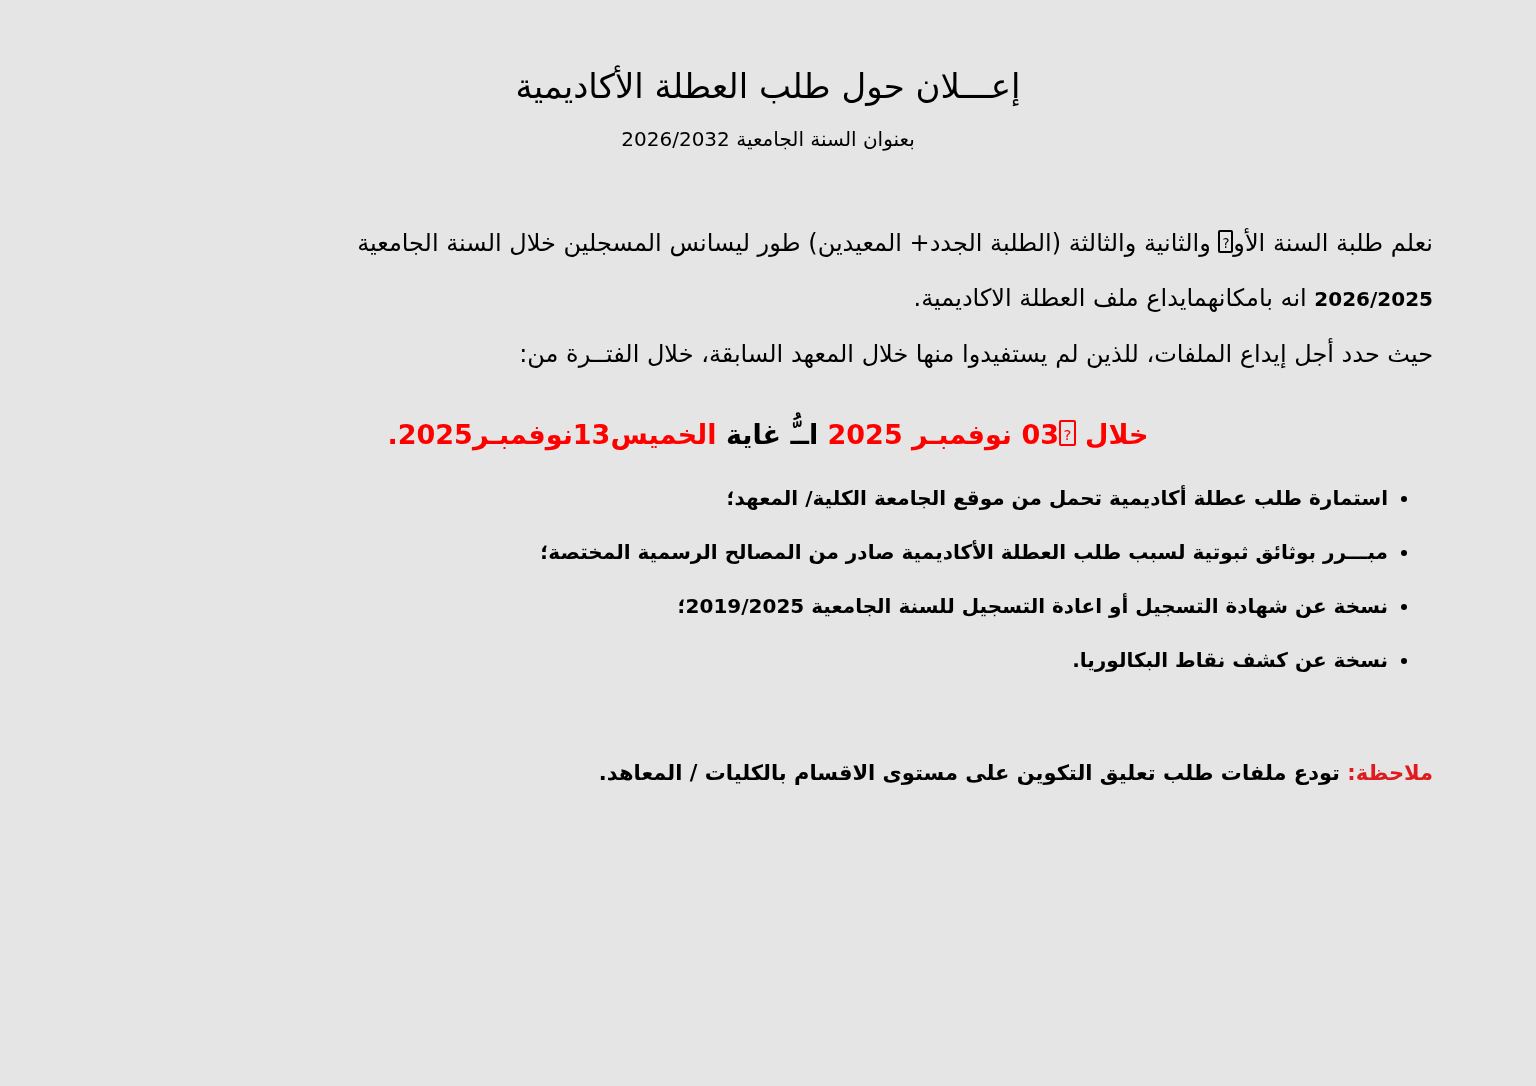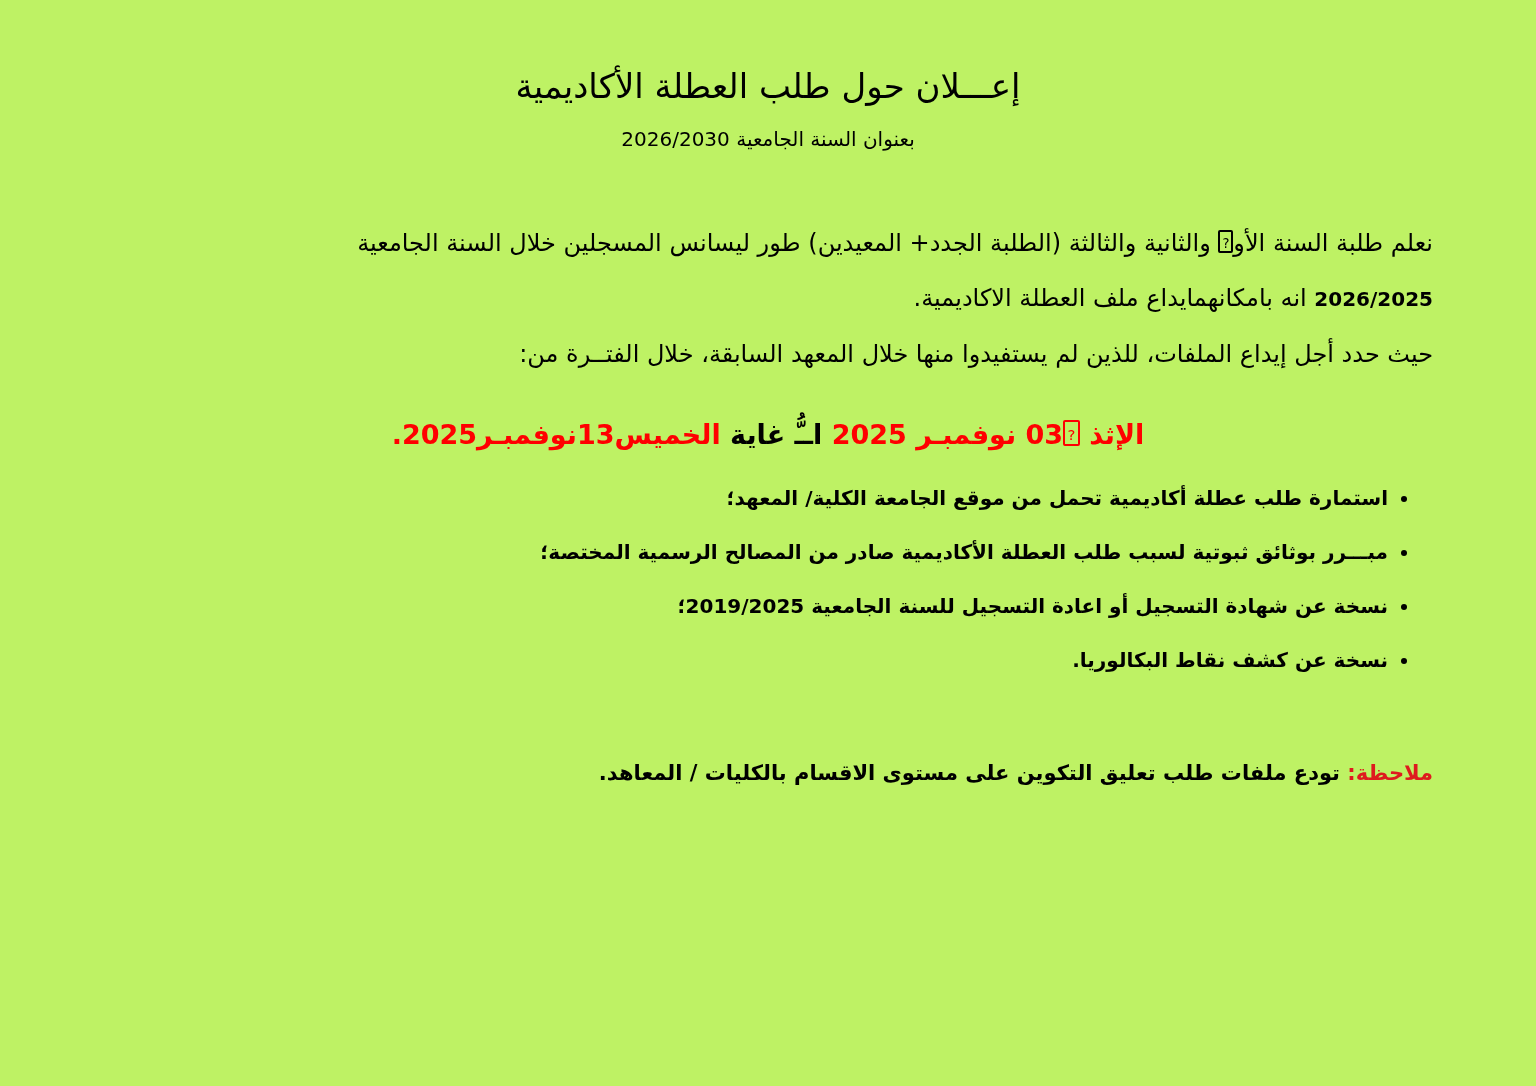--- a/index.html
+++ b/index.html
@@ -6,21 +6,21 @@
   body{
     width:1536px;height:1086px;
     font-family:"DejaVu Sans", sans-serif;
     color:#000;
     overflow:hidden;
   }
   .page{
     box-sizing:border-box;
     width:1536px;height:1086px;
     padding:64px 103px 0 103px;
-    background:#bef264;
+    background:#e5e5e5;
   }
   .center{text-align:center;}
   .title{
     font-size:34px;
     font-weight:normal;
     margin:0;
     line-height:1.35;
   }
   .subtitle{
     font-size:20px;
@@ -94,30 +94,30 @@
     transform:translateY(-0.25em);
   }
 </style>
 </head>
 <body>
 
 <div class="page">
 
   <h1 class="title center" dir="rtl">إعـــلان حول طلب العطلة الأكاديمية</h1>
 
-  <div class="subtitle center" dir="rtl">بعنوان السنة الجامعية 2026/2030</div>
+  <div class="subtitle center" dir="rtl">بعنوان السنة الجامعية 2026/2032</div>
 
   <div class="content-col intro-wrap">
 
     <p class="intro" dir="rtl"><span>نعلم طلبة السنة الأو</span><span class="tofu"><span class="tofu-q">?</span></span><span> والثانية والثالثة (الطلبة الجدد+ المعيدين) طور ليسانس المسجلين خلال السنة الجامعية </span><span class="year-bold">2026/2025</span><span> انه بامكانهمايداع ملف العطلة الاكاديمية.</span></p>
 
     <p class="intro" dir="rtl">حيث حدد أجل إيداع الملفات، للذين لم يستفيدوا  منها خلال المعهد السابقة، خلال الفتــرة من:</p>
   </div>
 
-  <div class="date-line" dir="rtl"><span class="red">الإثذ </span><span class="tofu red"><span class="tofu-q">?</span></span><span class="red">03 نوفمبـر 2025 </span><span>اــُّ غاية </span><span class="red">الخميس13نوفمبـر2025.</span></div>
+  <div class="date-line" dir="rtl"><span class="red">خلال </span><span class="tofu red"><span class="tofu-q">?</span></span><span class="red">03 نوفمبـر 2025 </span><span>اــُّ غاية </span><span class="red">الخميس13نوفمبـر2025.</span></div>
 
   <div class="content-col">
 
 
     <ul class="docs-list" dir="rtl">
       <li>استمارة طلب عطلة أكاديمية تحمل من موقع الجامعة الكلية/ المعهد؛</li>
       <li>مبـــرر بوثائق ثبوتية لسبب طلب العطلة الأكاديمية صادر من المصالح الرسمية المختصة؛</li>
       <li>نسخة عن شهادة التسجيل أو اعادة التسجيل للسنة الجامعية 2019/2025؛</li>
       <li>نسخة عن كشف نقاط البكالوريا.</li>
     </ul>

